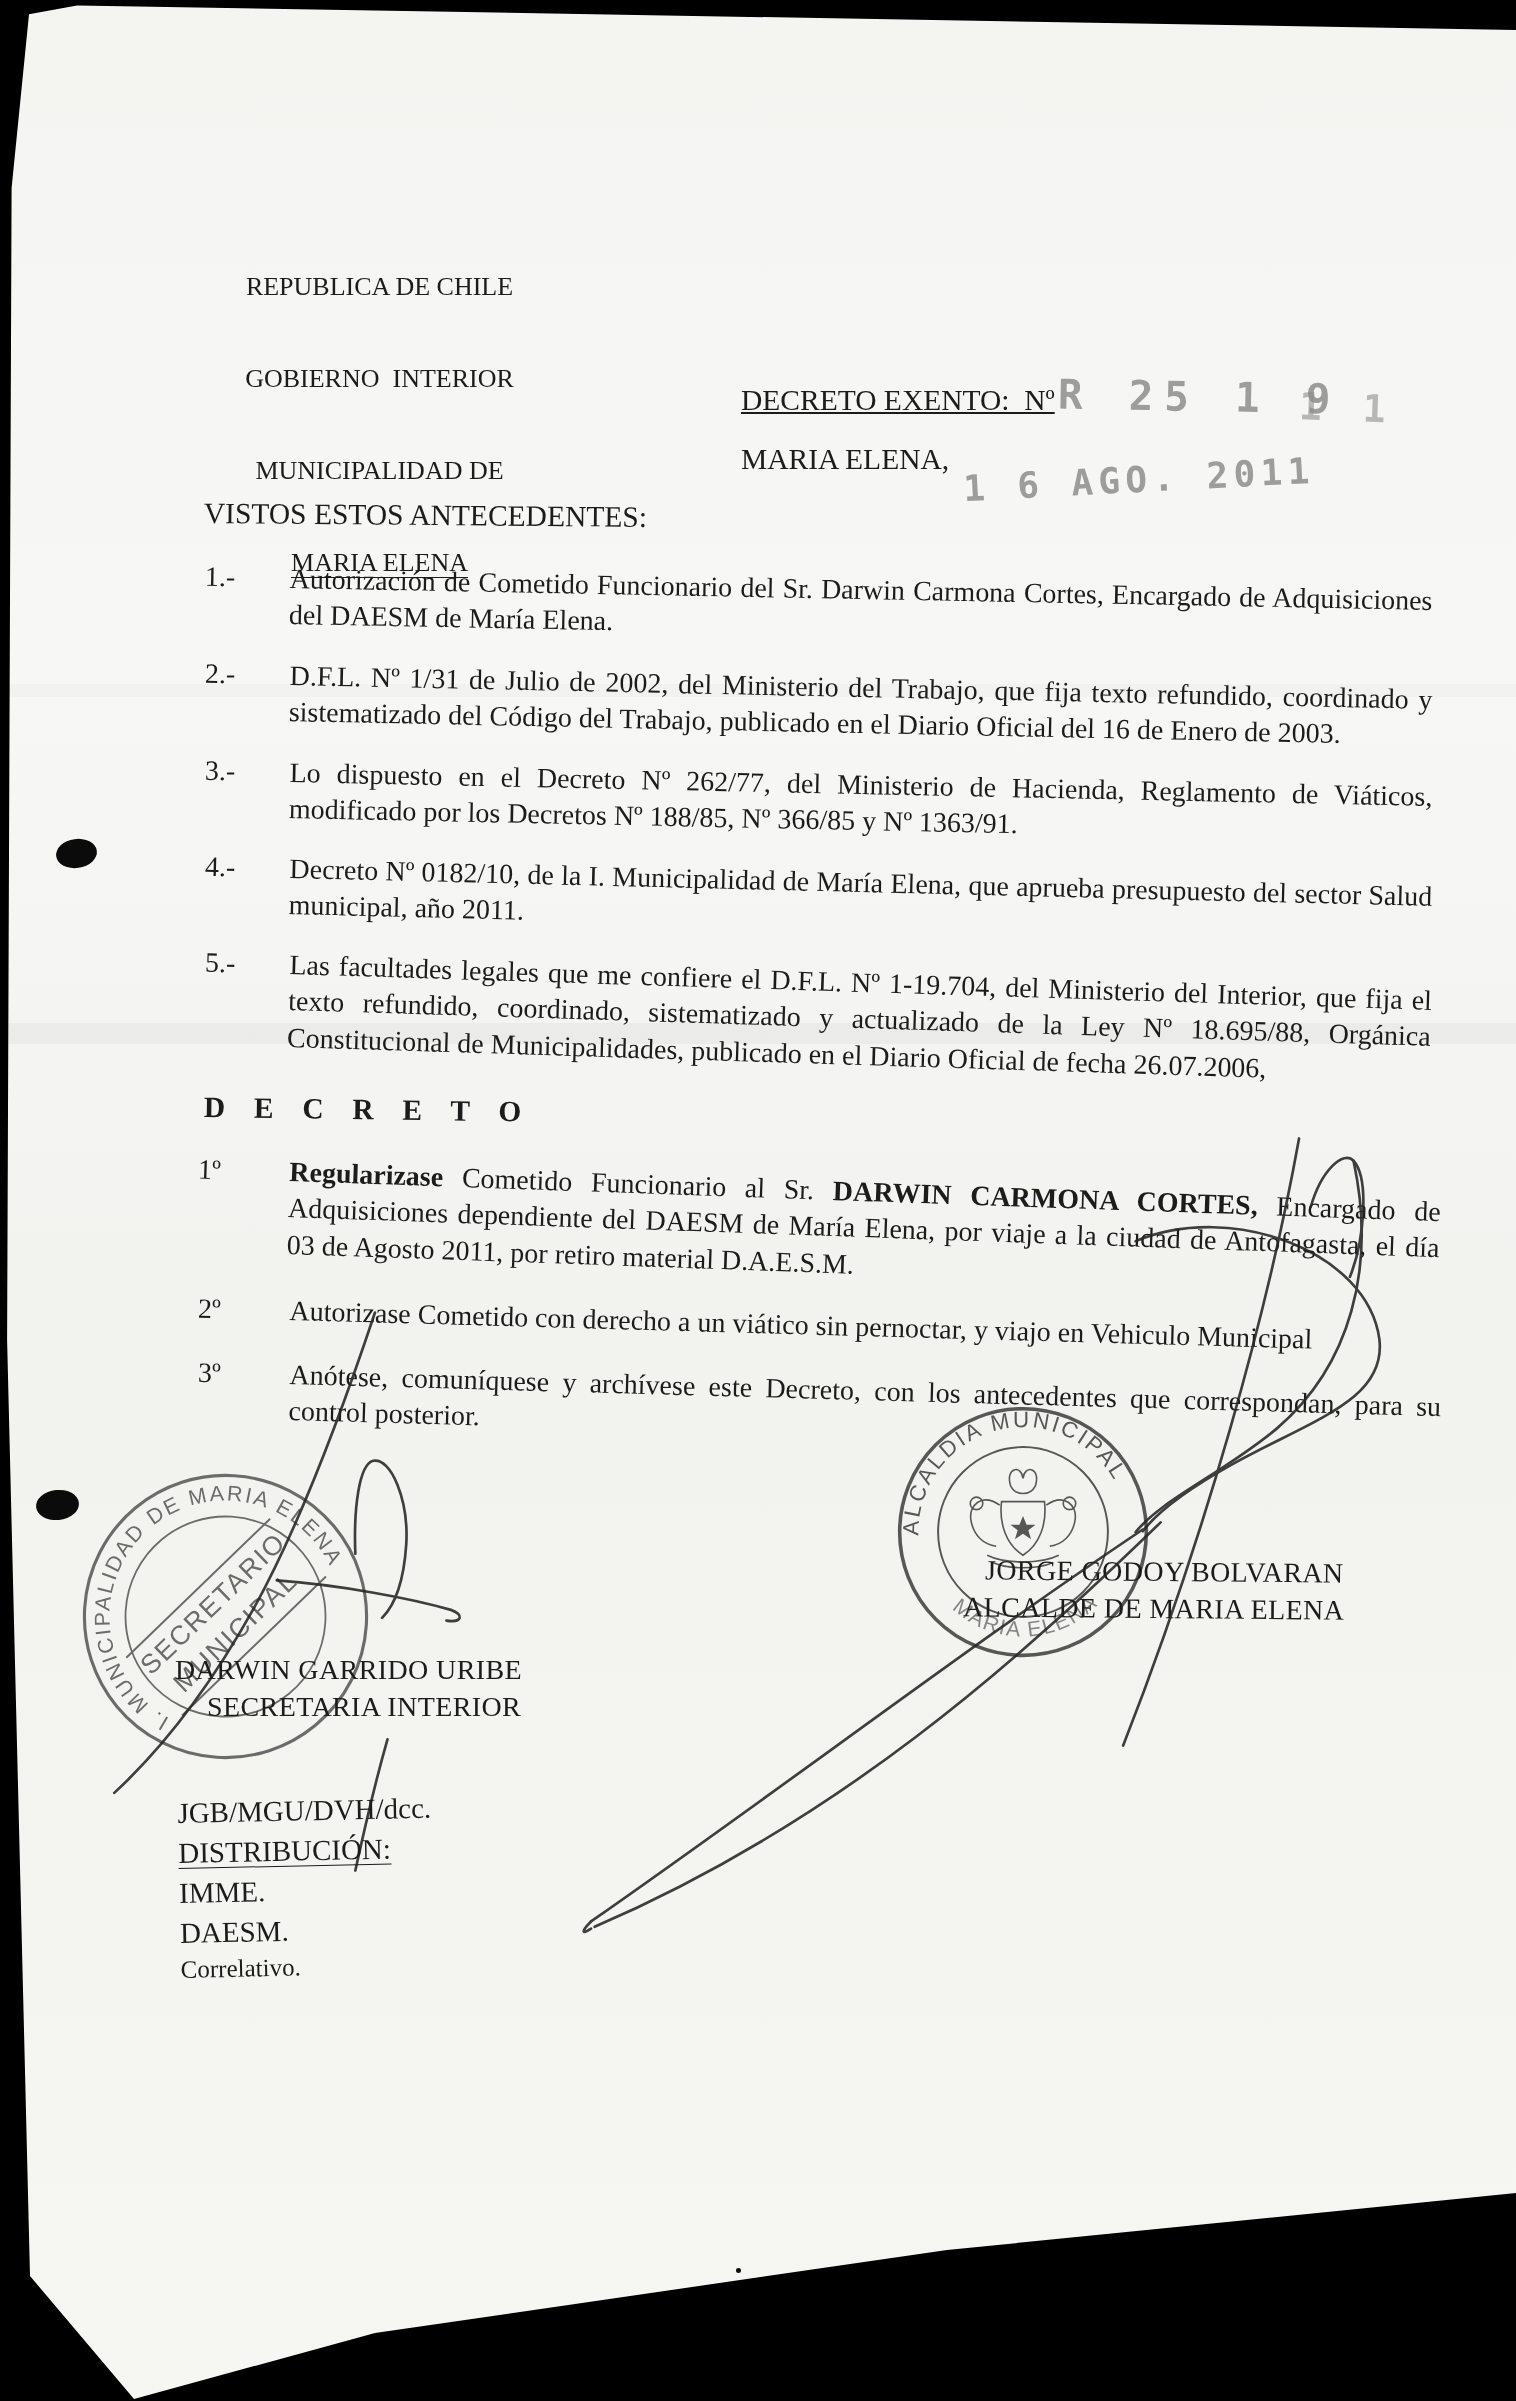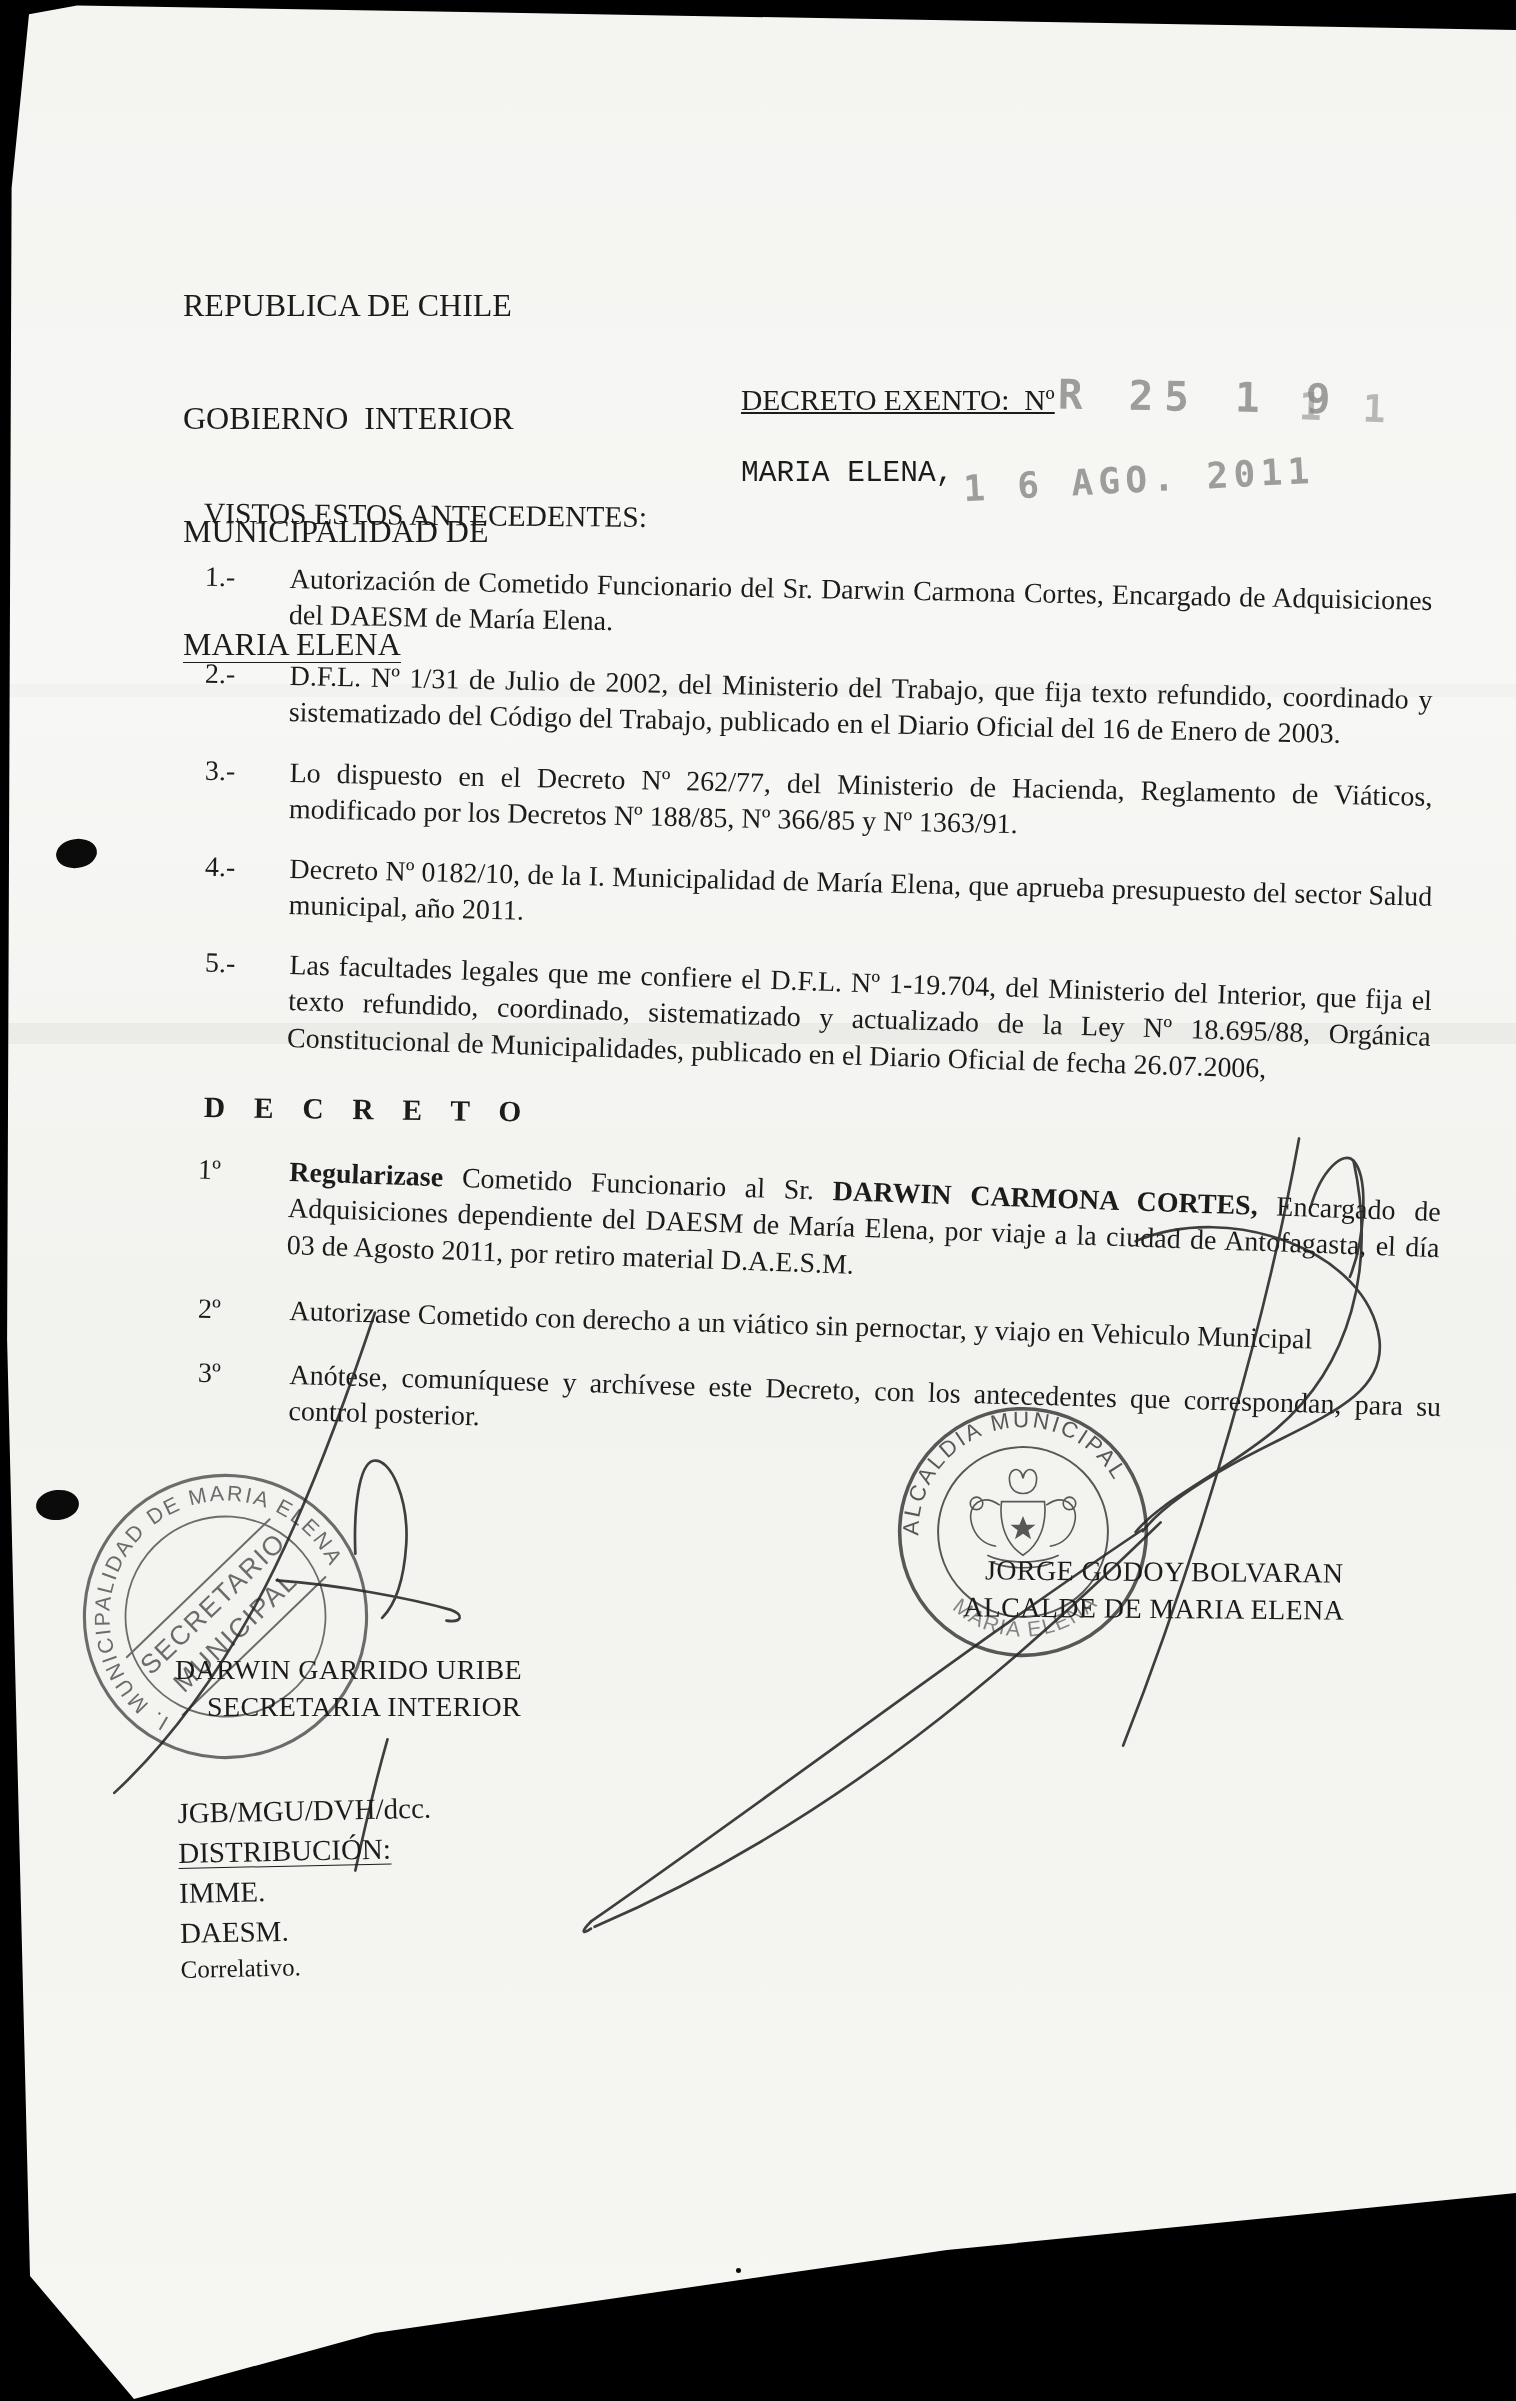--- a/index.html
+++ b/index.html
@@ -3,21 +3,21 @@
 <meta charset="utf-8">
 <style>
   html,body{margin:0;padding:0;background:#000;}
   .page{position:relative;width:1516px;height:2401px;background:#000;overflow:hidden;
         font-family:"Liberation Serif", serif;color:#1c1c1c;}
   .paper{position:absolute;inset:0;
          background:linear-gradient(180deg,#f4f4f1 0%,#f7f7f5 28%,#f2f2ef 55%,#f6f6f3 100%);
          clip-path:polygon(77px 5.4px,1516px 30px,1516px 2193px,947px 2250px,375px 2333px,134px 2399px,30px 2276px,7.1px 1340px,11.6px 188px,29px 14.3px);}
   .band{position:absolute;left:0;width:100%;background:rgba(0,0,0,0.035);}
   .abs{position:absolute;}
-  .hdr{font-size:32px;line-height:1.18;white-space:pre-wrap;}
+  .hdr{font-size:26px;line-height:1.18;text-align:center;white-space:pre-wrap;}
   .u{border-bottom:1.8px solid #1c1c1c;display:inline-block;line-height:1.05;}
   .lbl{font-size:29.5px;white-space:pre-wrap;}
   .stamp-gray{font-family:"DejaVu Sans Mono", monospace;color:#8e8e8e;font-weight:bold;opacity:.85;}
   .num-col{position:absolute;font-size:28px;}
   .item-text{position:absolute;font-size:28px;line-height:1.3;text-align:justify;transform-origin:left top;}
   .heading{font-size:29.5px;font-weight:bold;letter-spacing:10.7px;}
   .sig-name{font-size:28px;letter-spacing:0.4px;}
   .footer-line{font-size:29px;line-height:1.38;}
   .small{font-size:25px;}
   .dot{position:absolute;background:#0b0b0b;border-radius:50%;}
@@ -35,21 +35,21 @@
     <div class="abs hdr" style="left:183px;top:211px;width:393px;">
       <div>REPUBLICA DE CHILE</div>
       <div>GOBIERNO  INTERIOR</div>
       <div>MUNICIPALIDAD DE</div>
       <div><span class="u">MARIA ELENA</span></div>
     </div>
 
     <div class="abs lbl" style="left:741px;top:384px;text-decoration:underline;">DECRETO EXENTO:  Nº</div>
     <div class="abs stamp-gray" style="left:1058px;top:373px;font-size:41px;letter-spacing:10.7px;transform:rotate(1deg);">R 25 1 9</div>
     <div class="abs stamp-gray" style="left:1299px;top:386px;font-size:38px;letter-spacing:9px;transform:rotate(2deg);opacity:.6;">1 1</div>
-    <div class="abs lbl" style="left:741px;top:456px;font-family:Liberation Mono, monospace;">MARIA ELENA,</div>
+    <div class="abs lbl" style="left:741px;top:443px;">MARIA ELENA,</div>
     <div class="abs stamp-gray" style="left:963px;top:459px;font-size:36px;letter-spacing:5.4px;transform:rotate(-3deg);">1 6 AGO. 2011</div>
 
     <div class="abs lbl" style="left:204px;top:497px;transform:rotate(0.5deg);transform-origin:left top;">VISTOS ESTOS ANTECEDENTES:</div>
 
     <div class="num-col" style="left:205px;top:561px;transform:rotate(1.1deg);">1.-</div>
     <div class="item-text" style="left:290px;top:561px;width:1143px;transform:rotate(1.1deg);">Autorización de Cometido Funcionario del Sr. Darwin Carmona Cortes,  Encargado de Adquisiciones del DAESM de María Elena.</div>
 
     <div class="num-col" style="left:205px;top:658px;transform:rotate(1.2deg);">2.-</div>
     <div class="item-text" style="left:290px;top:658px;width:1143px;transform:rotate(1.2deg);">D.F.L. Nº 1/31 de Julio de 2002, del Ministerio del Trabajo, que fija texto refundido, coordinado y sistematizado del Código del Trabajo, publicado en el Diario Oficial del 16 de Enero de 2003.</div>
 

